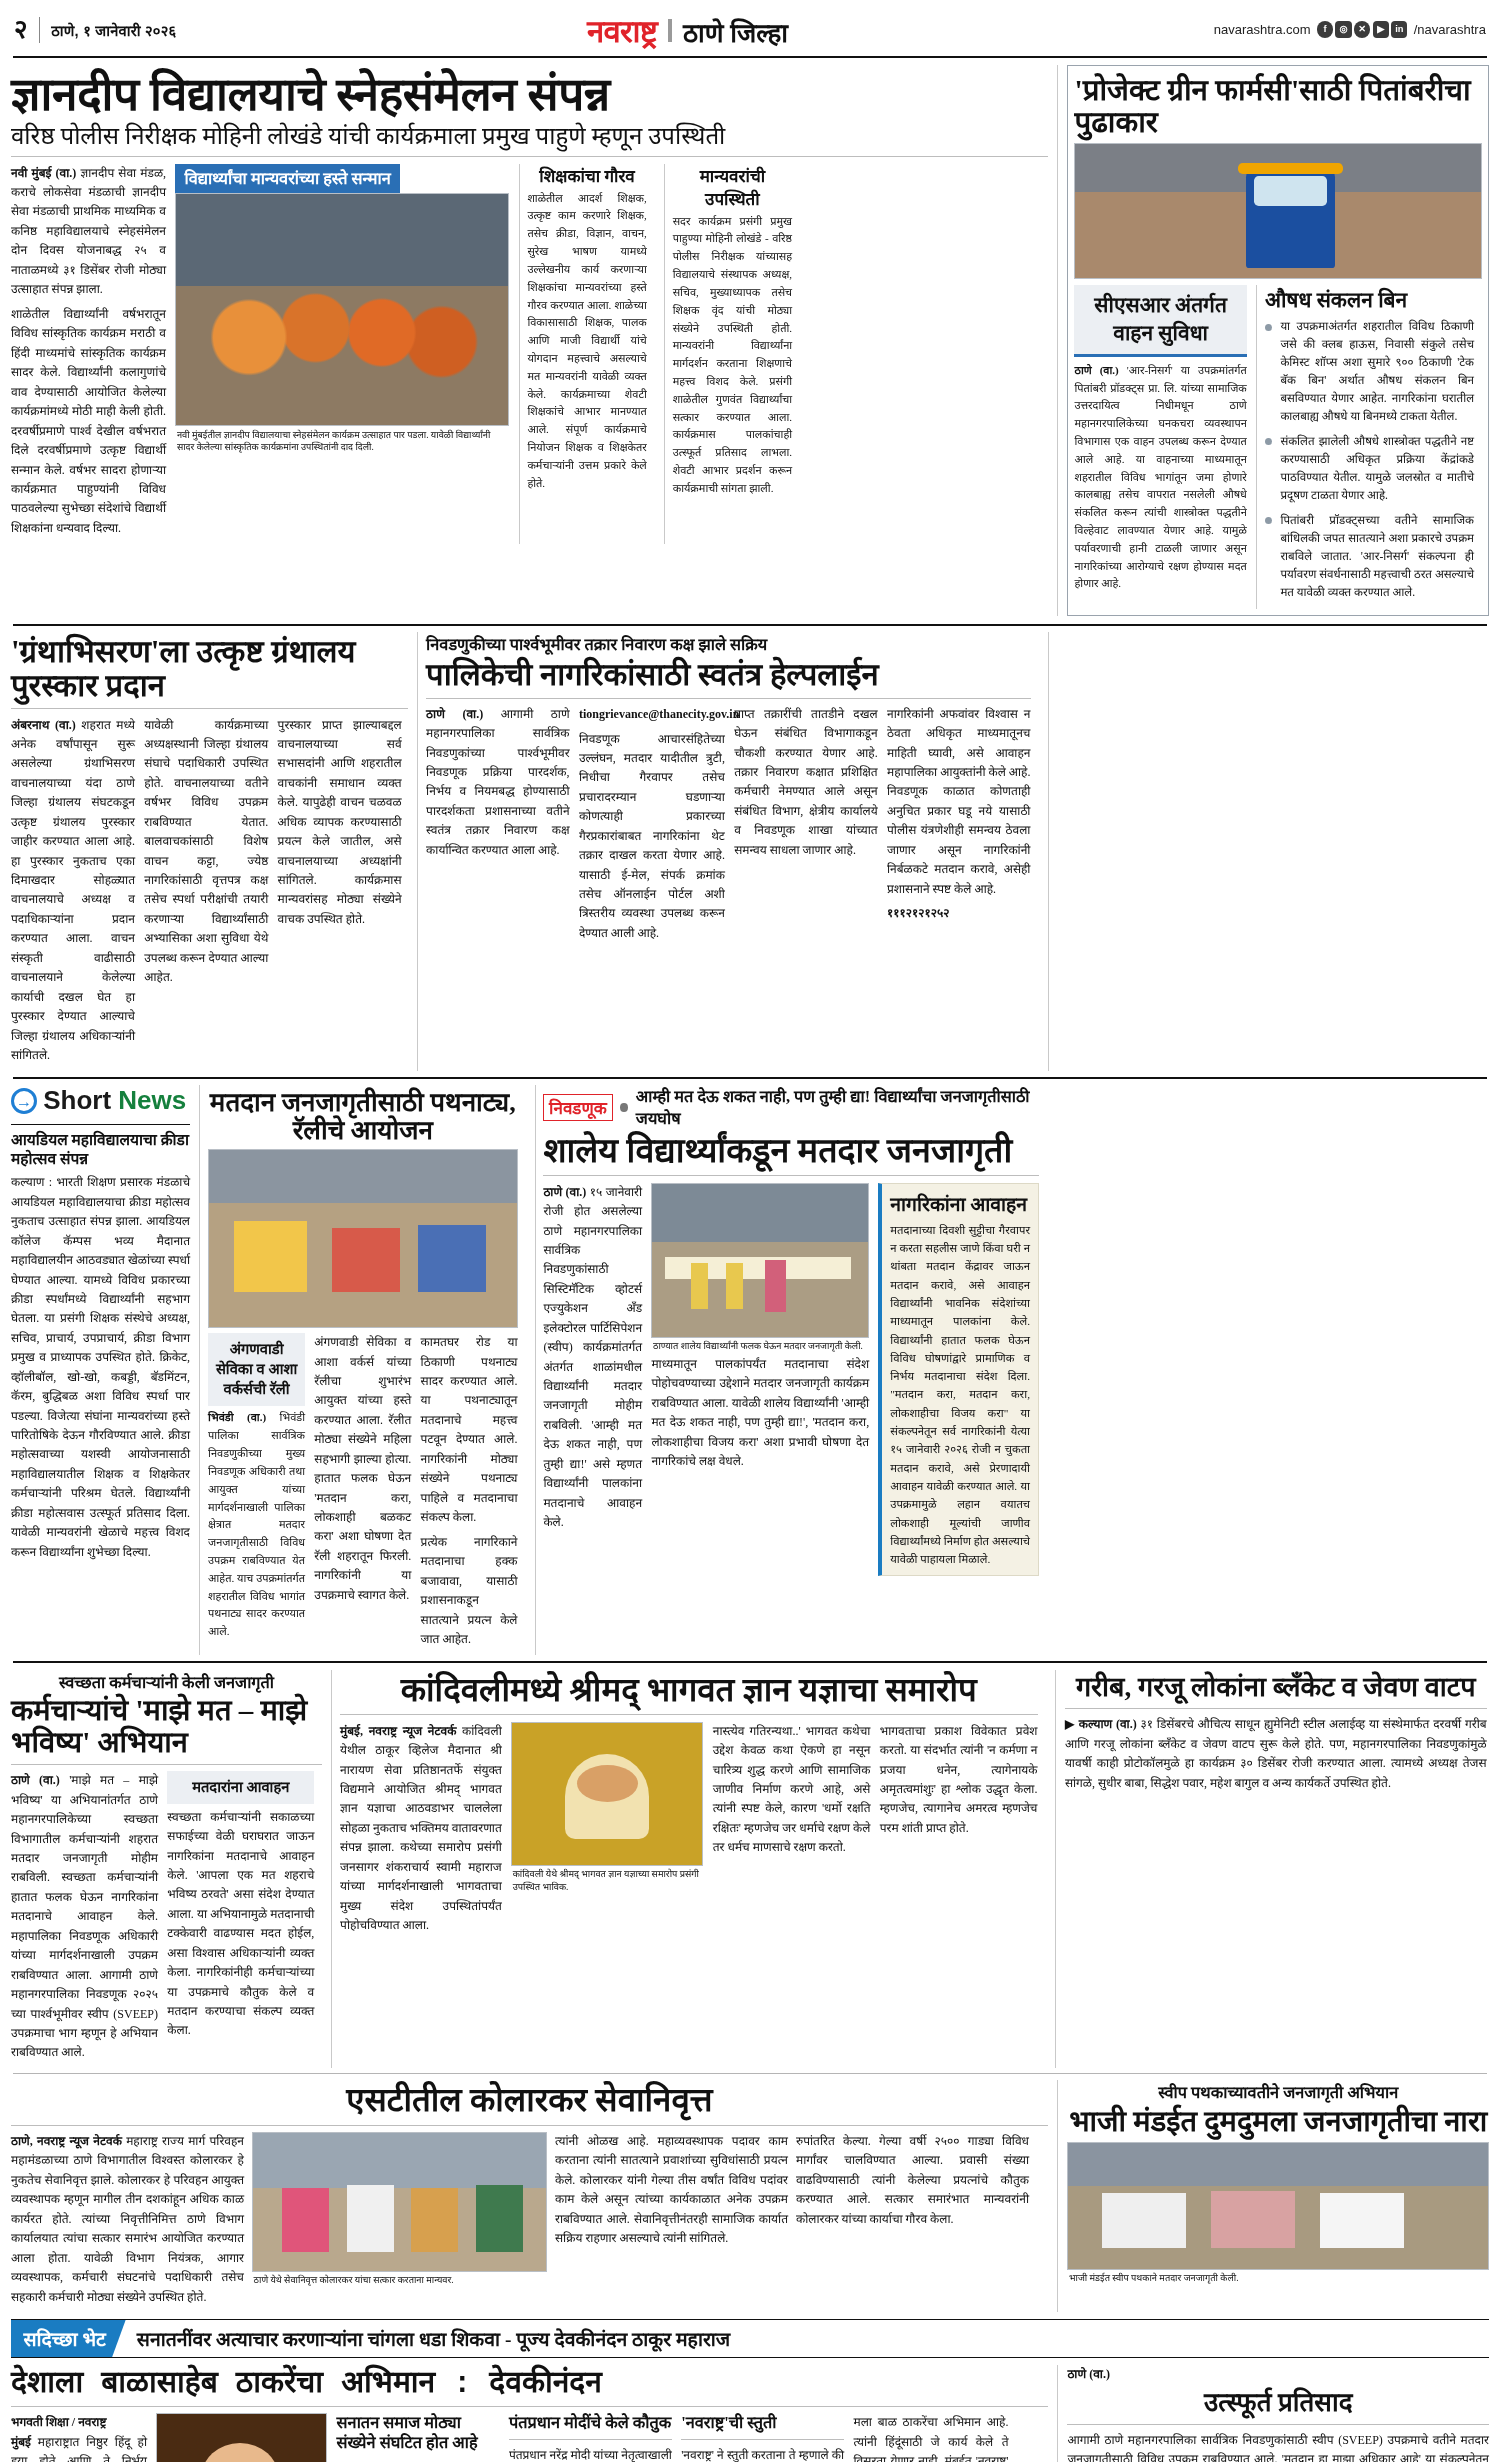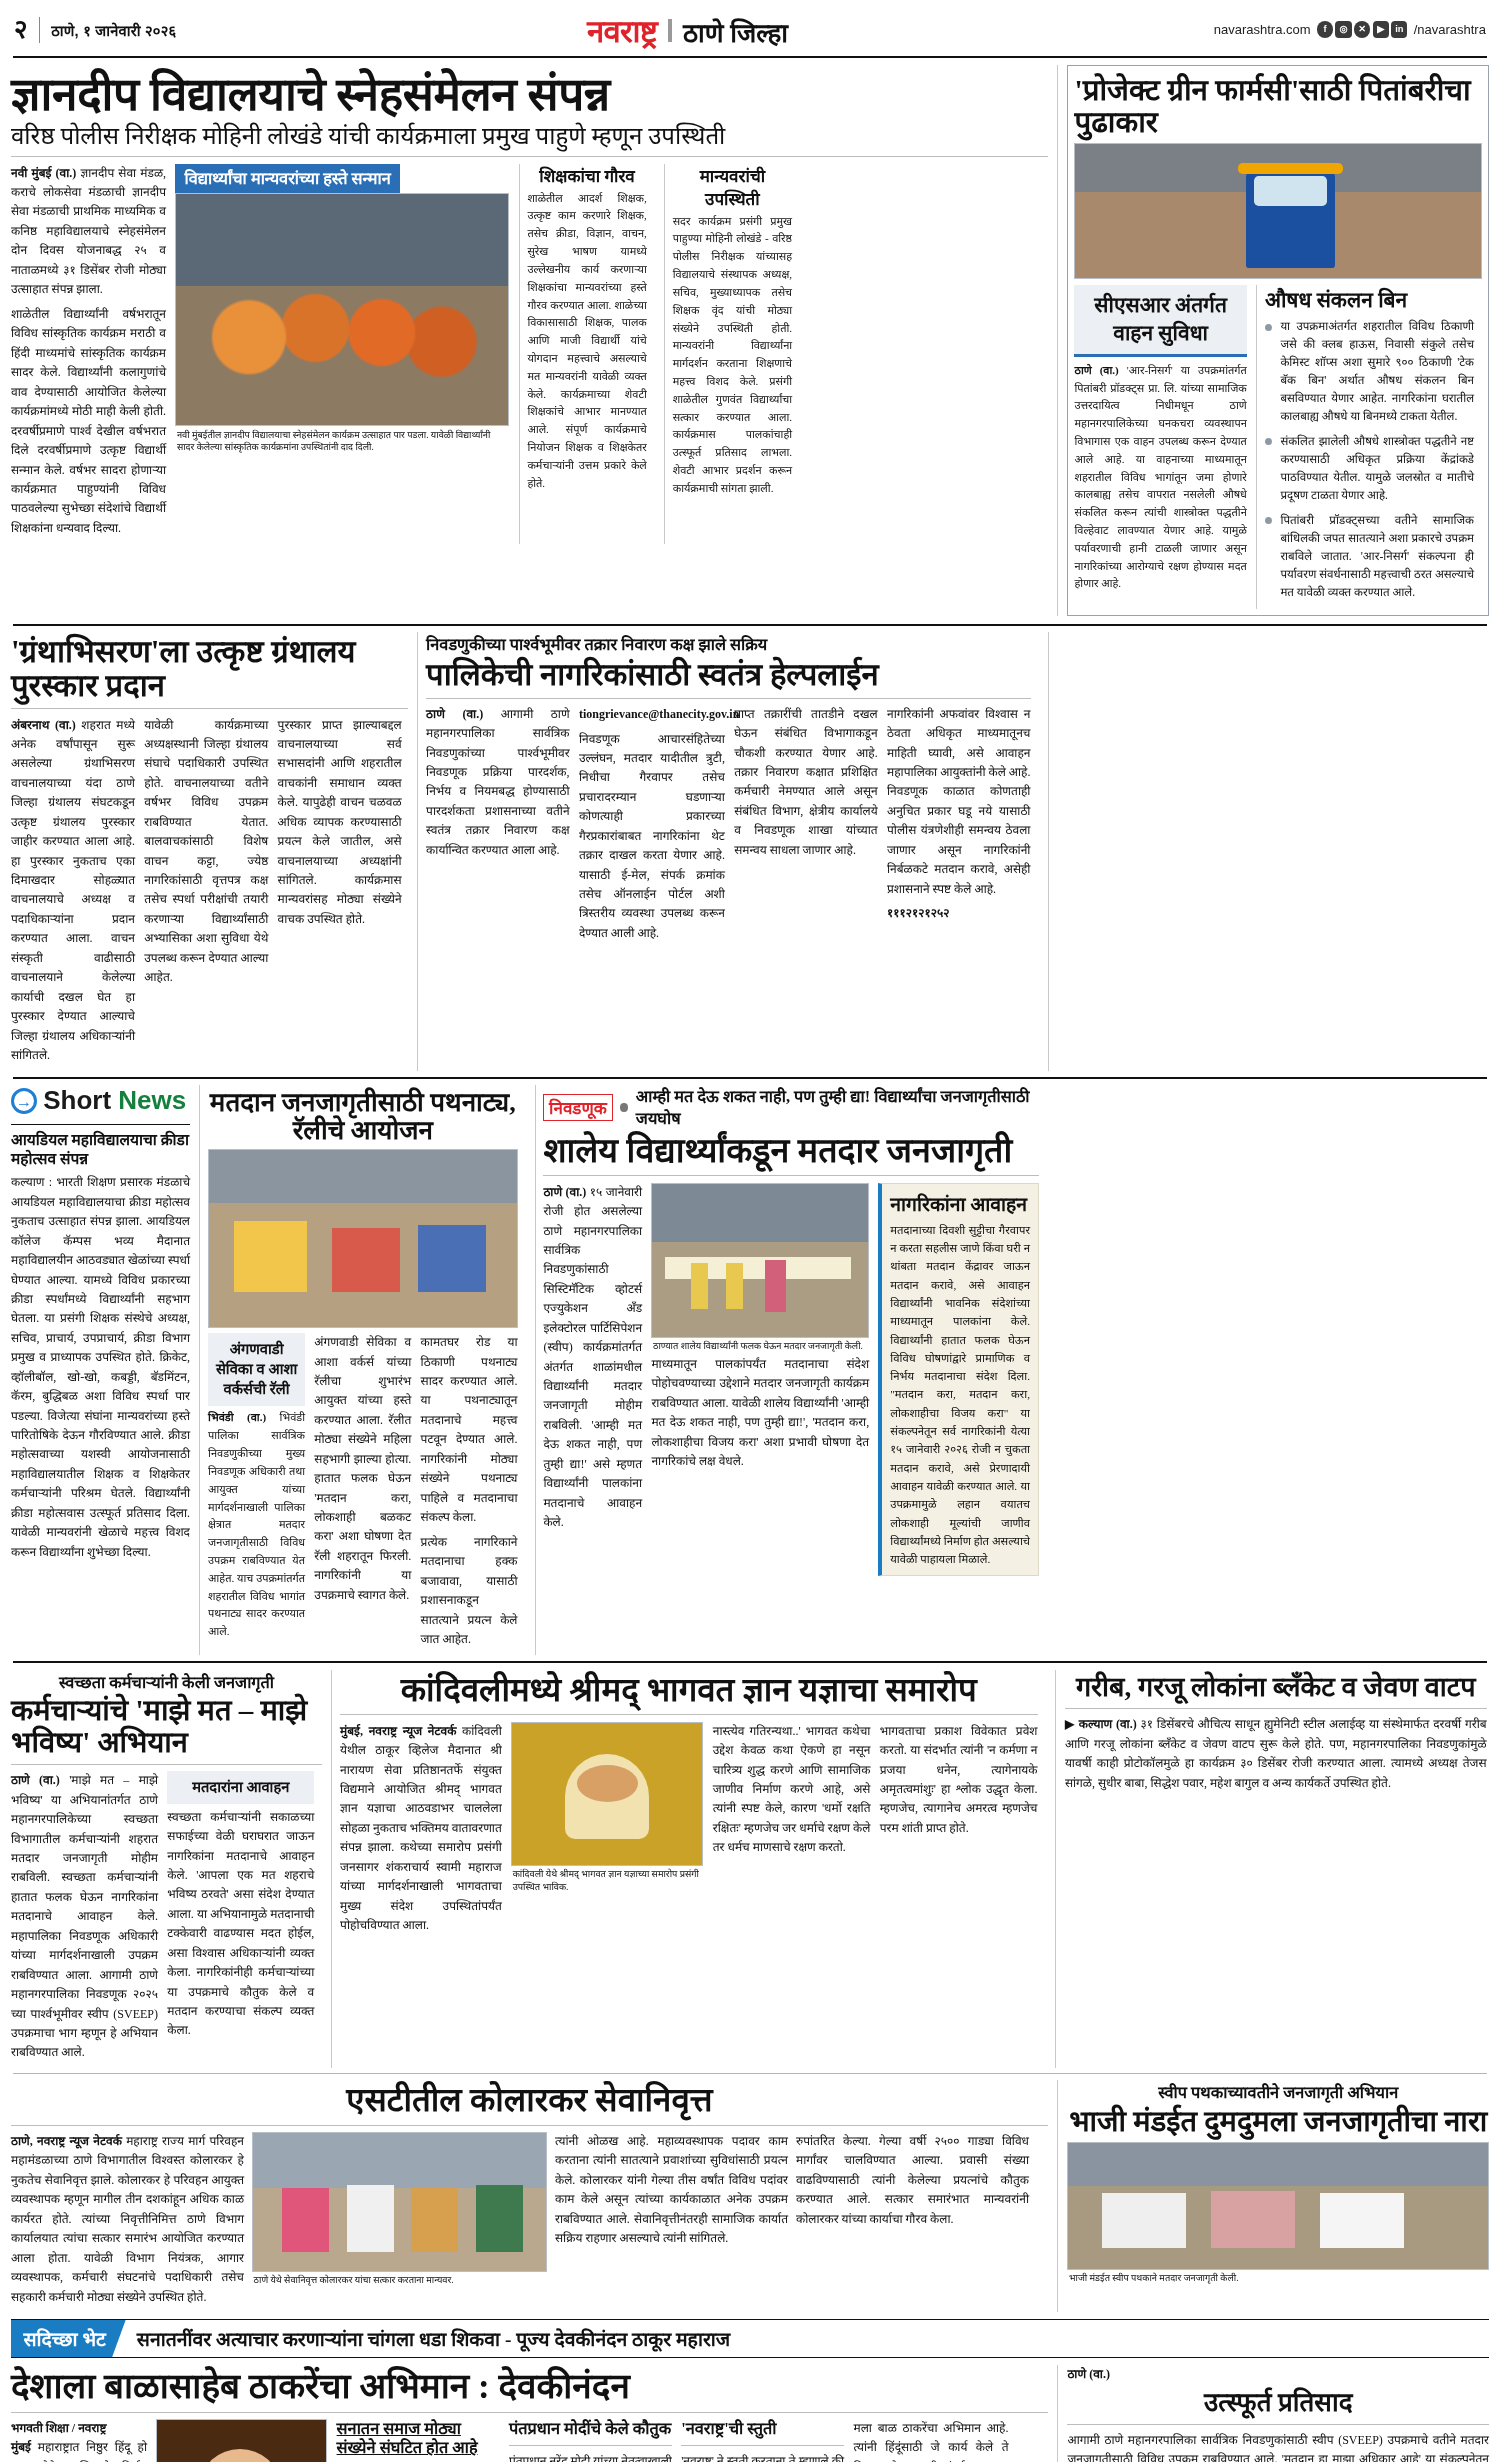--- a/index.html
+++ b/index.html
@@ -396,36 +396,36 @@
   </div>
 
   <div style="display:flex; align-items:stretch; margin-top:6.2px; border-top:0.8px solid #111; border-bottom:0.8px solid #111;">
     <span class="tag-blue">सदिच्छा भेट</span>
     <span style="flex:1; display:flex; align-items:center; padding-left:11px;
                  font-family:'Liberation Serif',serif; font-weight:bold; font-size:19.4px;">सनातनींवर अत्याचार करणाऱ्यांना चांगला धडा शिकवा - पूज्य देवकीनंदन ठाकूर महाराज</span>
   </div>
 
   <div class="cols">
     <div style="width:1037px;">
-      <h3 class="hl" style="font-size:35px;">देशाला बाळासाहेब ठाकरेंचा अभिमान : देवकीनंदन</h3>
+      <h3 class="hl" style="font-size:30px;font-family:Liberation Mono, monospace;">देशाला बाळासाहेब ठाकरेंचा अभिमान : देवकीनंदन</h3>
       <div class="hr-l"></div>
       <div style="display:flex; gap:9.3px;">
         <div style="width:136px;" class="body-t">
           <div style="font-weight:bold;">भगवती शिक्षा / नवराष्ट्र</div>
           <p><span class="place">मुंबई</span>
              <span>महाराष्ट्रात निष्ठुर हिंदू हो हया होते आणि ते निर्भय बाळासाहेब ठाकरे होते. अश्रू निर्भय बाळासाहेब ठाकरे यांच्यासह समाजातील काही अपप्रवृत्तींना चांगला धडा शिकवण्याची गरज आहे, असे प्रतिपादन पूज्य देवकीनंदन ठाकूर महाराज यांनी केले. कोणत्याही धर्माचा अपमान सहन केला जाणार नाही. मला बाळ ठाकरेंचा अभिमान आहे, असेही ते म्हणाले.</span></p>
         </div>
         <div style="width:171px;">
           <div class="photo" style="height:210px; background:linear-gradient(#4a2b12 0 100%);">
             <div style="position:absolute;left:26%;top:14%;width:46%;height:34%;background:#e8b98c;border-radius:50%;"></div>
 
           </div>
         </div>
         <div style="width:163px;">
-          <div style="font-family:'Liberation Serif',serif; font-weight:bold; font-size:16.3px; line-height:1.2;text-decoration:underline;">सनातन समाज मोठ्या संख्येने संघटित होत आहे</div>
+          <div style="font-family:'Liberation Serif',serif; font-weight:bold; font-size:16.3px; line-height:1.2;">सनातन समाज मोठ्या संख्येने संघटित होत आहे</div>
 
         </div>
         <div style="width:163px;">
           <div style="font-family:'Liberation Serif',serif; font-weight:bold; font-size:16.3px; line-height:1.2;">पंतप्रधान मोदींचे केले कौतुक</div>
           <div class="hr-l"></div>
           <div class="body-t">पंतप्रधान नरेंद्र मोदी यांच्या नेतृत्वाखाली देशाने अनेक क्षेत्रांत प्रगती केली आहे. अयोध्येत श्रीराम मंदिराची उभारणी हे सनातन धर्मासाठी ऐतिहासिक पाऊल आहे. काशी विश्वनाथ कॉरिडॉर, केदारनाथ पुनर्निर्माण अशा कामांमुळे तीर्थक्षेत्रांचा विकास झाला आहे. त्यांच्या कार्याचे कौतुक करताना महाराजांनी सनातन धर्माच्या संवर्धनासाठी सर्वांनी एकत्र येण्याचे आवाहन केले.</div>
         </div>
         <div style="width:163px;">
           <div style="font-family:'Liberation Serif',serif; font-weight:bold; font-size:16.3px; line-height:1.2;">'नवराष्ट्र'ची स्तुती</div>
           <div class="hr-l"></div>

